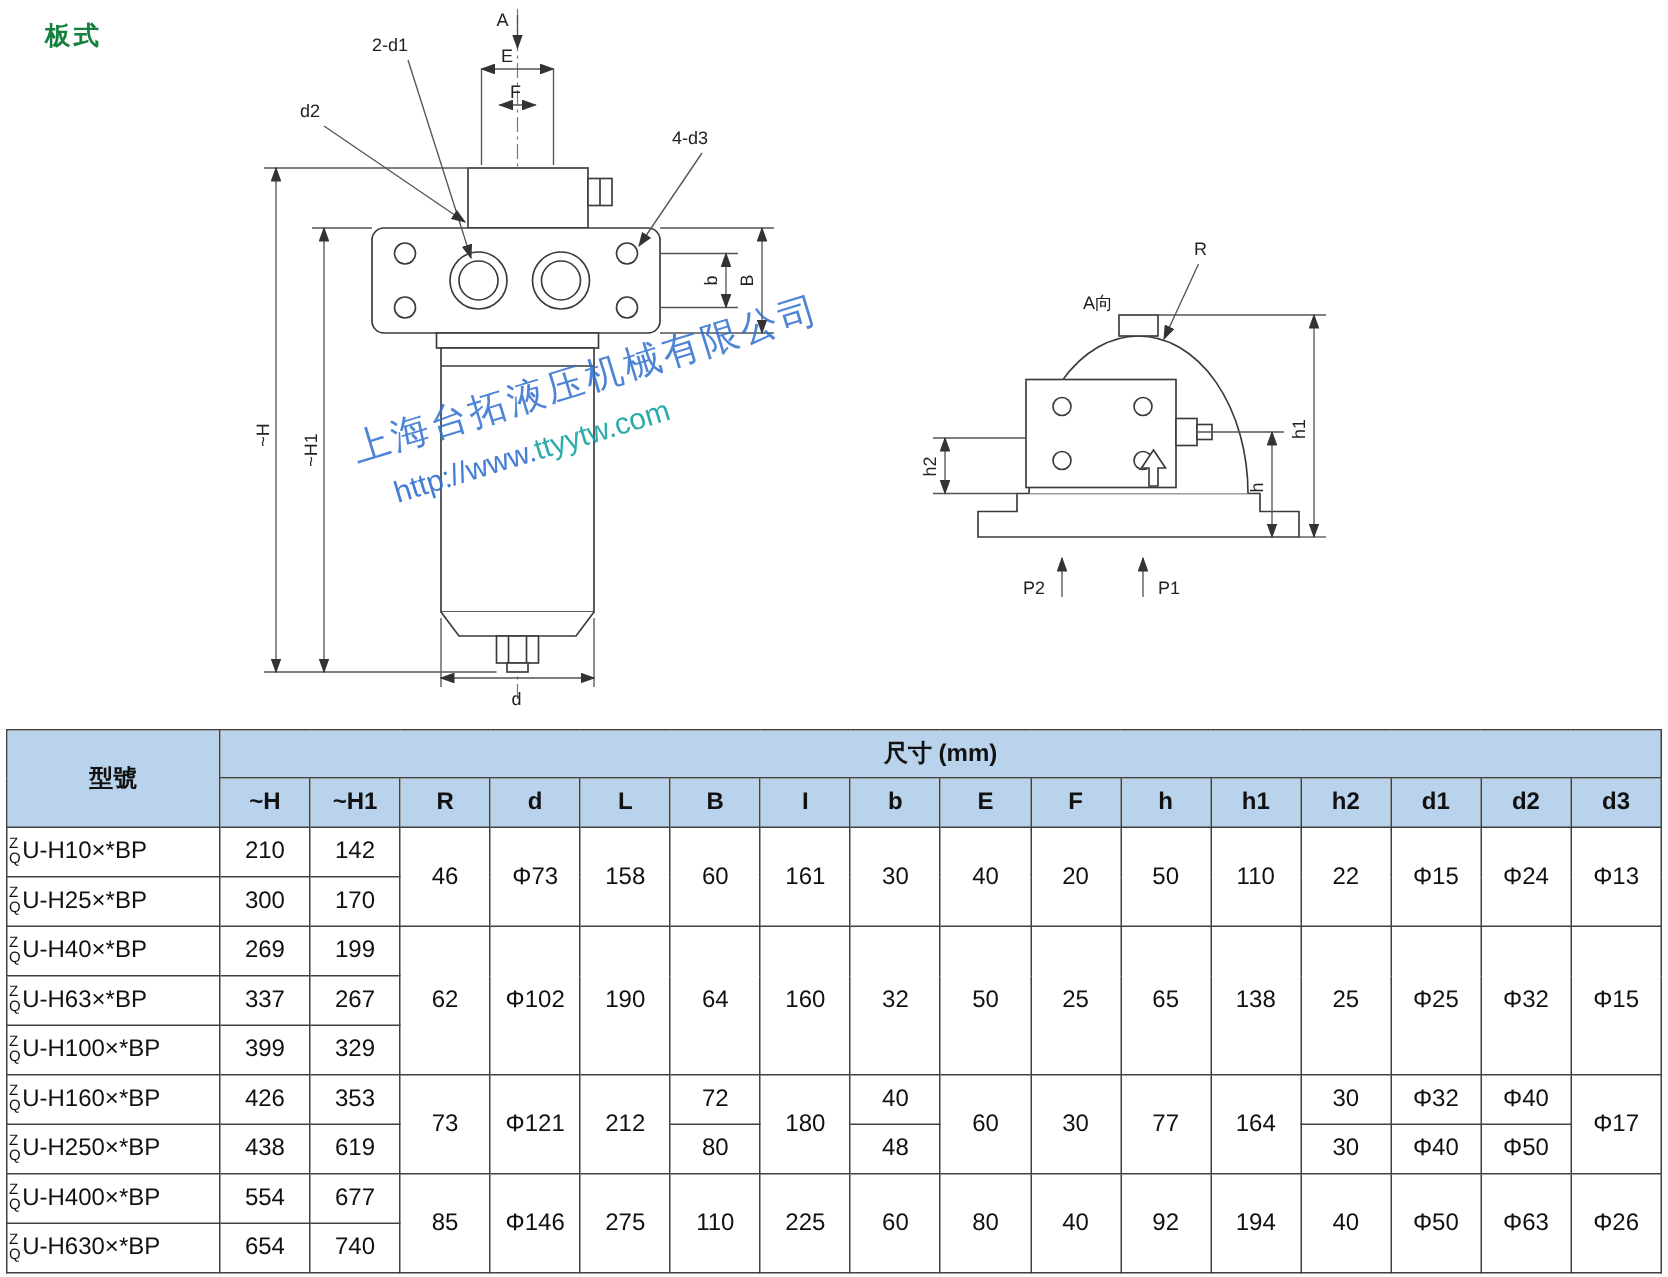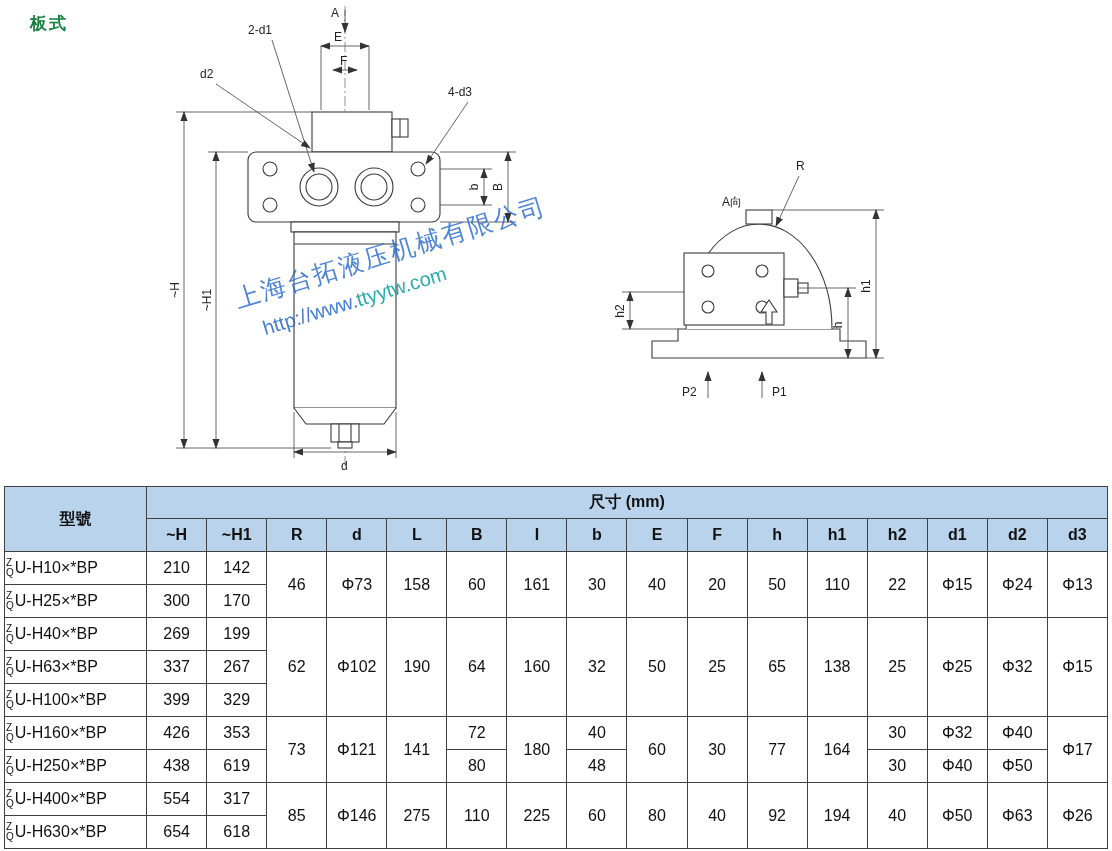--- a/index.html
+++ b/index.html
@@ -269,21 +269,21 @@
       </tr>
       <tr>
         <td class="model"><span class="pfx">
               <i>Z</i>
               <i>Q</i>
             </span><span class="mname">U-H160×*BP</span></td>
         <td>426</td>
         <td>353</td>
         <td rowspan="2">73</td>
         <td rowspan="2">Φ121</td>
-        <td rowspan="2">141</td>
+        <td rowspan="2">212</td>
         <td>72</td>
         <td rowspan="2">180</td>
         <td>40</td>
         <td rowspan="2">60</td>
         <td rowspan="2">30</td>
         <td rowspan="2">77</td>
         <td rowspan="2">164</td>
         <td>30</td>
         <td>Φ32</td>
         <td>Φ40</td>
@@ -301,21 +301,21 @@
         <td>30</td>
         <td>Φ40</td>
         <td>Φ50</td>
       </tr>
       <tr>
         <td class="model"><span class="pfx">
               <i>Z</i>
               <i>Q</i>
             </span><span class="mname">U-H400×*BP</span></td>
         <td>554</td>
-        <td>317</td>
+        <td>677</td>
         <td rowspan="2">85</td>
         <td rowspan="2">Φ146</td>
         <td rowspan="2">275</td>
         <td rowspan="2">110</td>
         <td rowspan="2">225</td>
         <td rowspan="2">60</td>
         <td rowspan="2">80</td>
         <td rowspan="2">40</td>
         <td rowspan="2">92</td>
         <td rowspan="2">194</td>
@@ -323,17 +323,17 @@
         <td rowspan="2">Φ50</td>
         <td rowspan="2">Φ63</td>
         <td rowspan="2">Φ26</td>
       </tr>
       <tr>
         <td class="model"><span class="pfx">
               <i>Z</i>
               <i>Q</i>
             </span><span class="mname">U-H630×*BP</span></td>
         <td>654</td>
-        <td>618</td>
+        <td>740</td>
       </tr>
     </tbody>
   </table>
 </div>
 
 </body></html>

